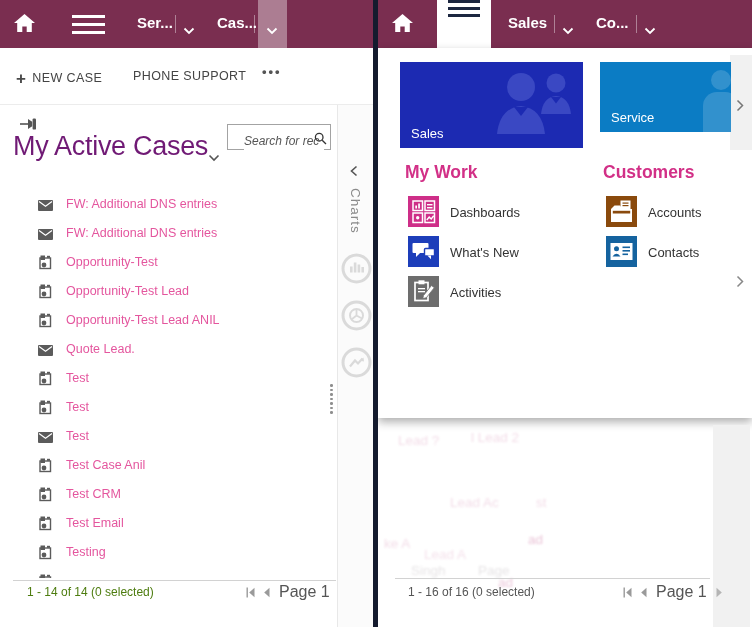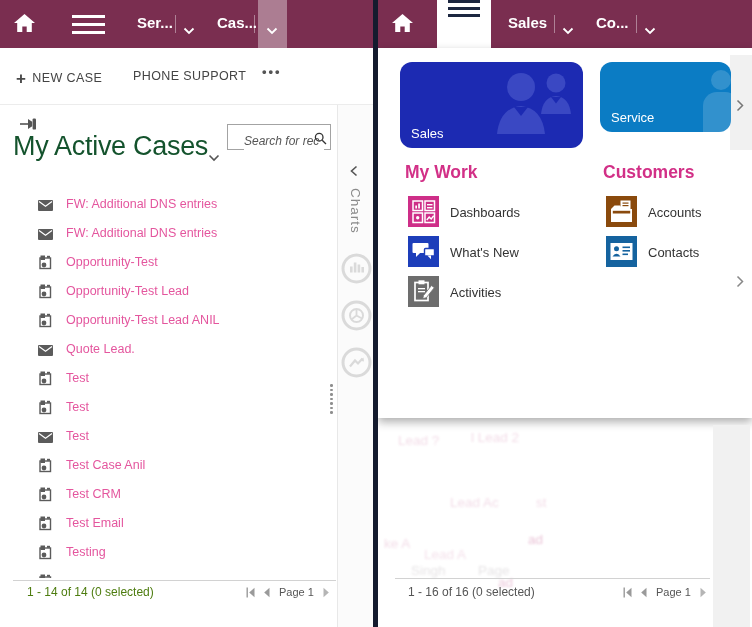--- a/index.html
+++ b/index.html
@@ -25,21 +25,21 @@
   .burger-tab .pad { height:16px; background:transparent; margin:0; }
 
   
   .cmdbar { position:absolute; left:0; top:48px; right:0; height:57px; background:#fff; border-bottom:1px solid #ececec; }
   .cmd { position:absolute; top:21px; font-size:12.5px; letter-spacing:.4px; color:#444; cursor:pointer; white-space:nowrap; }
   .cmd .plus { font-size:17px; font-weight:bold; color:#4a4a4a; vertical-align:-2px; margin-right:6px; }
   .cmd-more { position:absolute; top:16px; font-size:13px; font-weight:bold; letter-spacing:2px; color:#555; cursor:pointer; }
 
   
   .pin { position:absolute; left:20px; top:116px; cursor:pointer; }
-  .view-title { position:absolute; left:13px; top:131px; font-size:27px; font-weight:300; color:#14532d; letter-spacing:-.3px; white-space:nowrap; cursor:pointer; }
+  .view-title { position:absolute; left:13px; top:131px; font-size:27px; font-weight:300; color:#701a75; letter-spacing:-.3px; white-space:nowrap; cursor:pointer; }
   .title-chev { position:absolute; left:208px; top:148px; }
   .searchbox { position:absolute; left:227px; top:124px; width:104px; height:26px; border:1px solid #a3a3a3; background:#fff; }
   .searchbox input { position:absolute; left:16px; top:1px; width:80px; height:30px; border:0; outline:0;
      font-family:"Liberation Sans",sans-serif; font-style:italic; font-size:12px; color:#555; }
   .searchbox input::placeholder { color:#555; opacity:1; }
   .searchbox .mag { position:absolute; right:3px; top:6px; cursor:pointer; }
 
   .grid-head { position:absolute; left:0; top:162px; width:336px; height:25px; border-bottom:1px solid #c6c6c6; }
   .gh-check { position:absolute; left:29px; top:6px; cursor:pointer; }
   .gh-sep { position:absolute; left:55px; top:4px; width:1px; height:15px; background:#d4d4d4; }
@@ -49,36 +49,36 @@
   .gh-refresh { position:absolute; left:312px; top:5px; cursor:pointer; }
 
   .rows { position:absolute; left:0; top:187px; width:336px; height:391px; overflow:hidden; padding-top:2px; }
   .row { position:relative; height:29px; cursor:pointer; }
   .row .ric { position:absolute; left:38px; top:8px; }
   .row .rt { position:absolute; left:66px; top:8px; font-size:12.5px; color:#e4569e; text-decoration:none; white-space:nowrap; }
 
   .lfooter-line { position:absolute; left:13px; top:580px; width:323px; height:1px; background:#d2d2d2; }
   .foot-count { position:absolute; left:27px; top:585px; font-size:12px; color:#4d7c0f; }
   .pager { position:absolute; top:584px; height:16px; display:flex; align-items:center; gap:7px; }
-  .pager .pglbl { font-size:11px; color:#555; margin:0 2px; }
+  .pager .pglbl { font-size:16px; color:#555; margin:0 2px; }
   .pager svg { cursor:pointer; display:block; }
   .pager-left { left:246px; }
   .pager-right2 { left:245px; }
 
   
   .charts-strip { position:absolute; left:337px; top:105px; width:36px; height:522px; background:#fbfbfb; border-left:1px solid #e8e8e8; }
   .cs-collapse { position:absolute; left:12px; top:58px; cursor:pointer; }
   .cs-label { position:absolute; left:10px; top:83px; writing-mode:vertical-rl; font-size:13.5px; color:#8a8a8a; letter-spacing:1px; }
   .cs-circle { position:absolute; left:3px; cursor:pointer; }
   .drag-dots { position:absolute; left:330px; top:384px; width:3px; }
   .drag-dots i { display:block; width:2.5px; height:2.5px; border-radius:50%; background:#8f8f8f; margin-bottom:2px; }
 
   
   .flyout { position:absolute; left:0; top:48px; width:374px; height:370px; background:#fff; box-shadow:0 4px 9px rgba(0,0,0,.32); }
-  .tile { position:absolute; cursor:pointer; overflow:hidden;border-radius:12px; }
+  .tile { position:absolute; cursor:pointer; overflow:hidden; }
   .tile .tlabel { position:absolute; left:11px; bottom:7px; color:#fff; font-size:13px; }
   .tile-sales { left:22px; top:14px; width:183px; height:86px; background:#1c2ab2; }
   .tile-service { left:222px; top:14px; width:131px; height:70px; background:#0b7cc4; }
   .tile-people { position:absolute; right:6px; top:8px; }
   .svc-ghost { position:absolute; right:-8px; top:6px; width:36px; height:64px; }
   .svc-ghost .h { position:absolute; left:8px; top:2px; width:20px; height:20px; border-radius:50%; background:rgba(255,255,255,.16); }
   .svc-ghost .b { position:absolute; left:0; top:24px; width:36px; height:40px; border-radius:14px 14px 0 0; background:rgba(255,255,255,.16); }
   .right-strip { position:absolute; left:352px; top:7px; width:22px; height:95px; background:#f1f1f1; }
   .fly-chev1 { position:absolute; left:358px; top:50px; cursor:pointer; }
   .fly-chev2 { position:absolute; left:358px; top:226px; cursor:pointer; }

